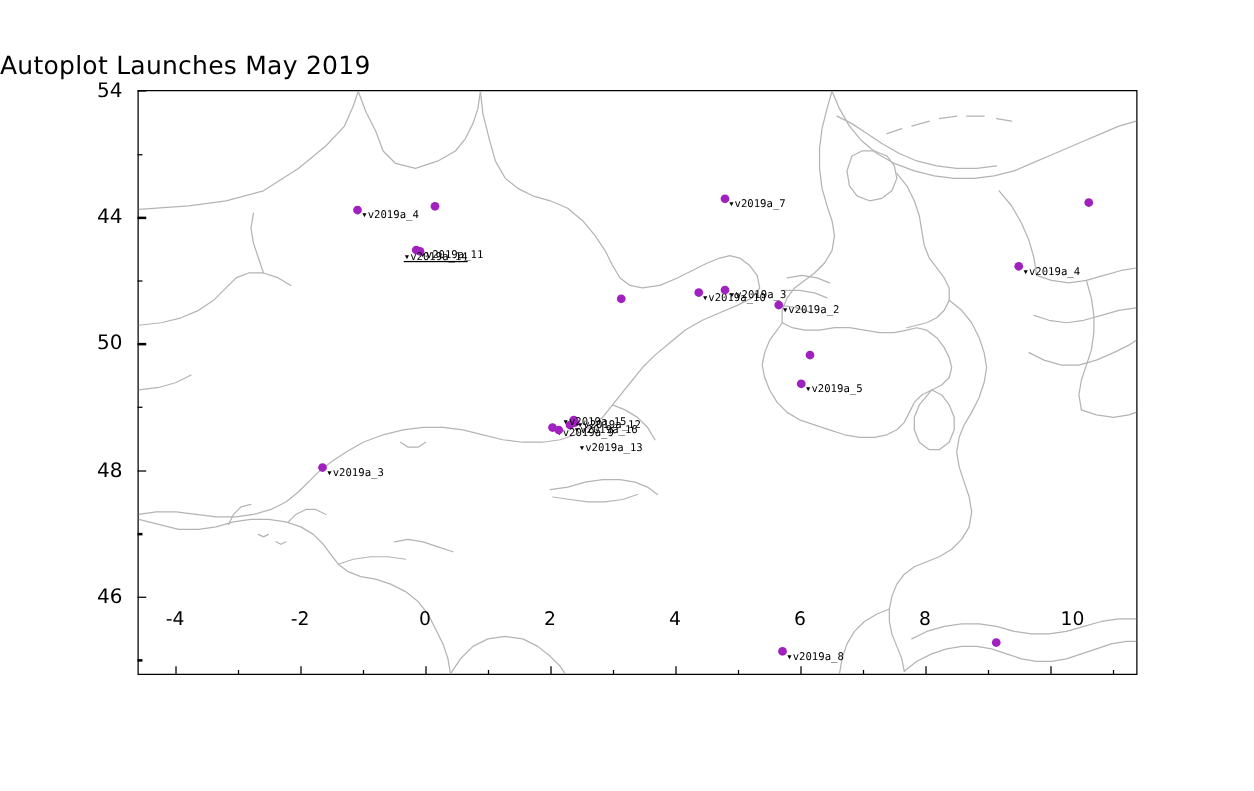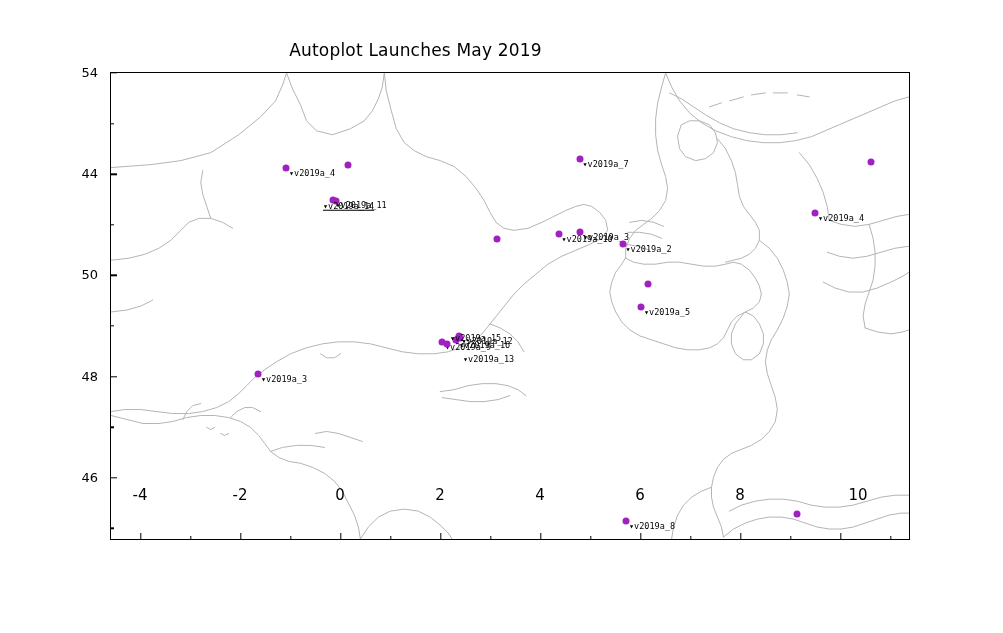--- a/index.html
+++ b/index.html
@@ -1,20 +1,20 @@
 <!DOCTYPE html>
 <html><head>
 <meta charset="utf-8">
 <style>
   html,body{margin:0;padding:0;background:#ffffff;}
   body{width:1003px;height:633px;font-family:"DejaVu Sans",sans-serif;overflow:hidden;}
   #figure{position:relative;width:1003px;height:633px;background:#ffffff;}
   #title{
-    position:absolute;left:0;top:40px;width:831px;text-align:center;
-    font-size:17px;color:#000;font-family:"DejaVu Sans",sans-serif;letter-spacing:.2px;
+    position:absolute;left:0;top:40px;width:831px;
+    font-size:20px;color:#000;font-family:"DejaVu Sans",sans-serif;letter-spacing:.2px;
   }
   
   #axes{
     position:absolute;left:110px;top:72px;width:800px;height:468px;
     border:1.6px solid #000;box-sizing:border-box;background:#fff;
   }
   #mapcanvas{position:absolute;left:0;top:0;width:100%;height:100%;}
   #pointlayer{position:absolute;left:0;top:0;width:100%;height:100%;}
   .pt{position:absolute;width:7px;height:7px;border-radius:50%;transform:translate(-50%,-50%);}
   .lbl{
@@ -26,21 +26,21 @@
   .tick-x.major{height:7px;}
   .tick-x.minor{height:4px;}
   .tick-y{position:absolute;left:-1px;height:1.4px;background:#000;transform:translateY(-50%);}
   .tick-y.major{width:7px;}
   .tick-y.minor{width:4px;}
   .xlabel{
     position:absolute;top:486px;font-size:15px;color:#000;transform:translateX(-50%);
     font-family:"DejaVu Sans",sans-serif;
   }
   .ylabel{
-    position:absolute;left:-12px;font-size:13px;color:#000;transform:translate(-100%,-50%);
+    position:absolute;left:-12px;font-size:16px;color:#000;transform:translate(-100%,-50%);
     font-family:"DejaVu Sans",sans-serif;
   }
 </style>
 </head>
 <body>
 
 <div id="figure">
 
   <div id="title">Autoplot Launches May 2019</div>
 

